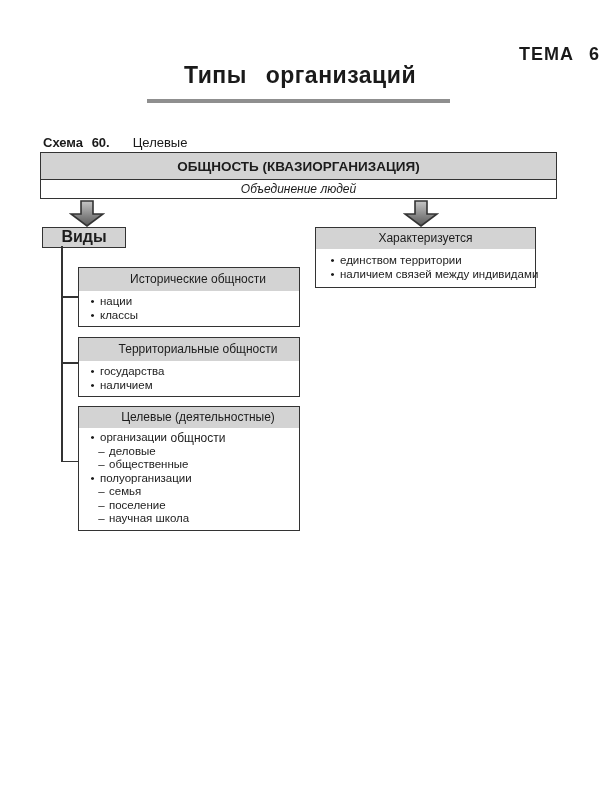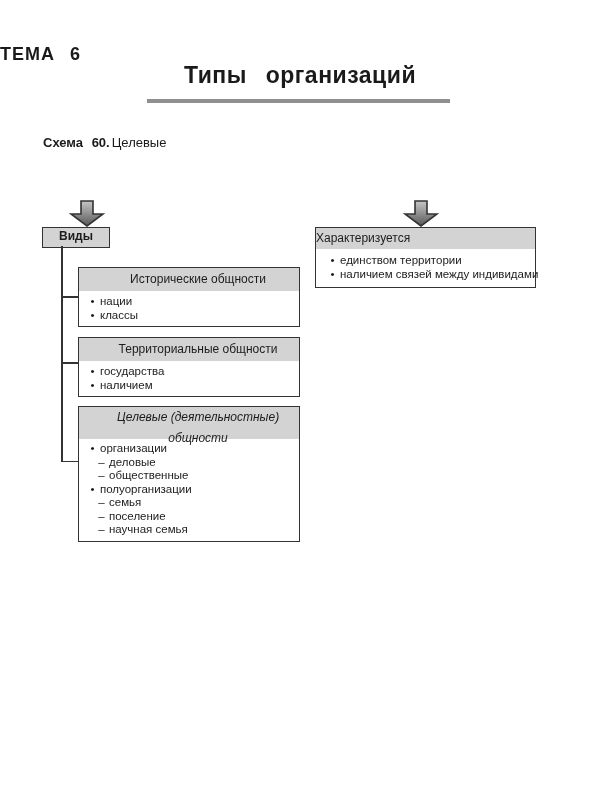--- a/index.html
+++ b/index.html
@@ -3,85 +3,86 @@
 <meta charset="utf-8">
 <style>
   * { margin:0; padding:0; box-sizing:border-box; }
   html,body { background:#ffffff; }
   #page {
     position:relative; width:600px; height:800px; background:#ffffff;
     font-family:"Liberation Sans","DejaVu Sans",sans-serif; color:#1c1c1c;
     overflow:hidden;
   }
   .theme-label {
-    position:absolute; top:44px; left:0; width:600px; text-align:left;
+    position:absolute; top:44px; left:0; width:600px; text-align:right;
     font-size:18px; font-weight:bold; letter-spacing:1px; word-spacing:9px;
     color:#1a1a1a;
+    padding-left:16px;
   }
   .main-title {
     position:absolute; top:62px; left:0; width:600px; text-align:center;
     font-size:23px; font-weight:bold; letter-spacing:0.5px; word-spacing:12px;
     color:#1a1a1a;
   }
   .title-rule {
     position:absolute; top:99px; left:147px; width:303px; height:4px;
     background:#8f8f8f;
   }
   .scheme-caption { position:absolute; top:135px; left:43px; font-size:13px; color:#1a1a1a; }
-  .scheme-caption .lbl { font-weight:bold; word-spacing:5px; margin-right:2px; }
+  .scheme-caption .lbl { font-weight:bold; word-spacing:5px; margin-right:23px; }
 
   
   .root-box {
     position:absolute; left:40px; top:152px; width:517px;
     border:1.5px solid #333; background:#fff;
   }
   .root-header {
     background:#d3d3d3; height:27px; line-height:27px; text-align:center;
     font-weight:bold; font-size:13.5px; border-bottom:1.5px solid #333;
   }
   .root-sub { height:18px; line-height:18px; text-align:center; font-style:italic; font-size:12px; }
 
   
   .arrow { position:absolute; top:200px; width:36px; height:27px; }
   .arrow-left  { left:69px; }
   .arrow-right { left:403px; }
 
   
   .types-box {
-    position:absolute; left:42px; top:227px; width:68px; height:21px;
+    position:absolute; left:42px; top:227px; width:84px; height:21px;
     background:#d3d3d3; border:1.5px solid #333; text-align:center;
-    line-height:17.5px; font-weight:bold; font-size:12px;
+    line-height:17.5px; font-weight:bold; font-size:16px;
   }
 
   
   .char-box {
     position:absolute; left:315px; top:227px; width:221px;
     border:1.5px solid #333; background:#fff;
   }
-  .char-header { background:#d3d3d3; height:21px; line-height:21px; font-size:12px; }
+  .char-header { background:#d3d3d3; height:21px; line-height:21px; text-align:center; font-size:12px; }
   .char-body { padding:4px 4px 6px 2px; }
 
   
   .conn { position:absolute; background:#333; }
   .v-line { left:61px; top:246px; width:1.5px; height:216px; }
   .stub   { height:1.5px; width:18px; left:61px; }
   .stub-1 { top:296px; }
   .stub-2 { top:362px; }
   .stub-3 { top:460.5px; }
 
   
   .group {
     position:absolute; left:78px; width:222px;
     border:1.5px solid #333; background:#fff;
   }
   .group-1 { top:267px; }
   .group-2 { top:337px; }
   .group-3 { top:406px; }
   .group-header { background:#d3d3d3; height:23px; line-height:23px; text-align:center; font-size:12px;padding-left:18px; }
-  .group-3 .group-header { height:32px; line-height:21px;font-style:italic; }
+  .group-3 .group-header { height:21px; line-height:21px; }
   .group-body { padding:3px 2px 4px 0; }
 
   
   .li { display:flex; align-items:baseline; font-size:11.5px; line-height:14px; }
   .group-3 .li { line-height:13.5px; }
   .li .marker { flex:none; width:9px; text-align:center; margin-left:9px; }
   .li.sub .marker { margin-left:18px; }
   .li .li-text { margin-left:3px; white-space:nowrap; }
   .char-body .li .marker { margin-left:10px; }
 </style>
@@ -91,20 +92,24 @@
 <div id="page">
 
   <div class="theme-label">ТЕМА 6</div>
   <div class="main-title">Типы организаций</div>
   <div class="title-rule"></div>
 
   <div class="scheme-caption">
     <span class="lbl">Схема 60.</span><span>Целевые</span>
   </div>
 
+  <div class="root-box">
+    <div class="root-header">ОБЩНОСТЬ (КВАЗИОРГАНИЗАЦИЯ)</div>
+    <div class="root-sub">Объединение людей</div>
+  </div>
 
   <svg class="arrow arrow-left" viewBox="0 0 36 27">
     <defs>
       <linearGradient id="agrad1" x1="0" y1="0" x2="0" y2="1">
         <stop offset="0" stop-color="#c6c6c6"></stop>
           <stop offset="1" stop-color="#585858"></stop>
       </linearGradient>
     </defs>
     <polygon points="12,1 24,1 24,14 34,14 18,26 2,14 12,14" fill="url(#agrad1)" stroke="#333" stroke-width="1.6"></polygon>
   </svg>
@@ -175,21 +180,21 @@
       <div class="li sub">
         <span class="marker">–</span>
         <span class="li-text">семья</span>
       </div>
       <div class="li sub">
         <span class="marker">–</span>
         <span class="li-text">поселение</span>
       </div>
       <div class="li sub">
         <span class="marker">–</span>
-        <span class="li-text">научная семья</span>
+        <span class="li-text">научная школа</span>
       </div>
     </div>
   </div>
 
   <div class="char-box">
     <div class="char-header">Характеризуется</div>
     <div class="char-body">
       <div class="li">
         <span class="marker">•</span>
         <span class="li-text">единством территории</span>

